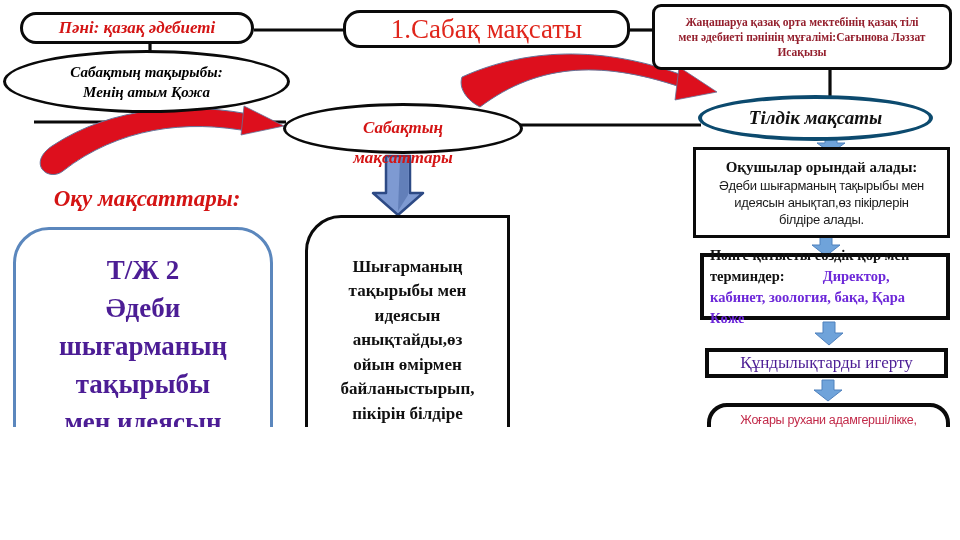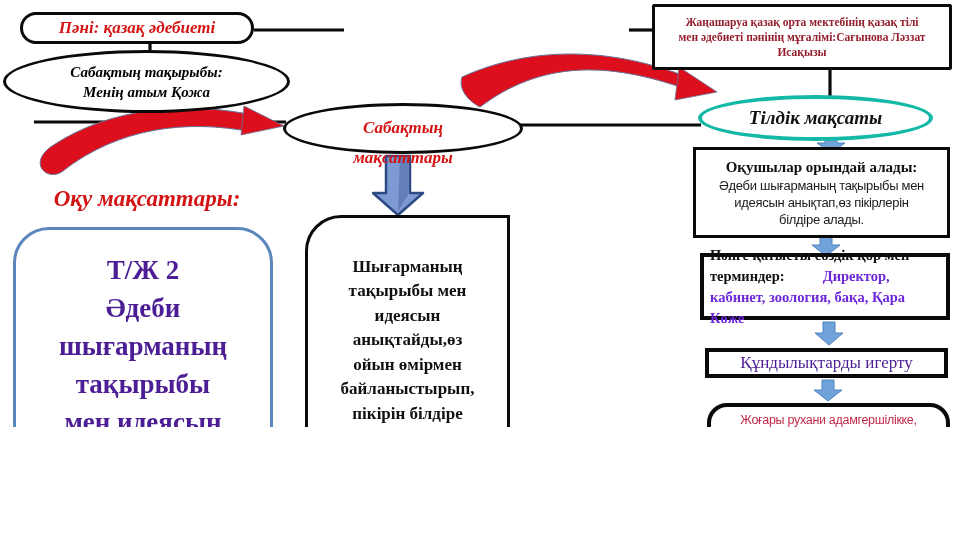--- a/index.html
+++ b/index.html
@@ -8,25 +8,25 @@
   .abs{position:absolute;box-sizing:border-box;display:flex;align-items:center;
        justify-content:center;text-align:center;background:#ffffff;z-index:2;}
   [data-bind-lines]{white-space:pre-line;}
   
   .pani-box{left:20px;top:12px;width:234px;height:32px;border:3px solid #0a0a0a;border-radius:16px;}
   .pani-box .t{color:#d41414;font-weight:bold;font-style:italic;font-size:17px;}
   .theme-ellipse{left:3px;top:50px;width:287px;height:63px;border:3px solid #0a0a0a;border-radius:50%;}
   .theme-ellipse .t{color:#000000;font-weight:bold;font-style:italic;font-size:15px;line-height:20px;}
   .sabak-box{left:343px;top:10px;width:287px;height:38px;border:3.5px solid #0a0a0a;border-radius:17px;}
   .sabak-box .t{color:#e0261c;font-size:27px;}
-  .teacher-box{left:652px;top:4px;width:300px;height:66px;border:3.5px solid #0a0a0a;border-radius:2px;}
+  .teacher-box{left:652px;top:4px;width:300px;height:66px;border:3.5px solid #0a0a0a;border-radius:9px;}
   .teacher-box .t{color:#941f2d;font-weight:bold;font-size:11.5px;line-height:15px;}
   .goals-oval{left:283px;top:103px;width:240px;height:51px;border:3.5px solid #0a0a0a;border-radius:50%;}
   .goals-oval .t{color:#d41414;font-weight:bold;font-style:italic;font-size:17px;line-height:30px;margin-top:29px;}
-  .tildik-oval{left:698px;top:95px;width:235px;height:46px;border:4px solid #14b8a6;border-radius:50%;align-items:center;}
+  .tildik-oval{left:698px;top:95px;width:235px;height:46px;border:4px solid #0c4a6e;border-radius:50%;align-items:center;}
   .tildik-oval .t{color:#111;font-weight:bold;font-style:italic;font-size:19px;}
   .students-box{left:693px;top:147px;width:257px;height:91px;border:3.5px solid #0a0a0a;flex-direction:column;padding:4px 10px;}
   .students-box .title{color:#111;font-weight:bold;font-size:15px;line-height:20px;}
   .students-box .body{color:#1a1a1a;font-family:"Liberation Sans",sans-serif;font-size:13px;line-height:17px;letter-spacing:-0.3px;}
   .vocab-box{left:700px;top:253px;width:250px;height:67px;border:4px solid #0a0a0a;justify-content:flex-start;text-align:left;padding:2px 6px;}
   .vocab-box .t{font-weight:bold;font-size:14.5px;line-height:21px;color:#111;}
   .vocab-box .terms{color:#6d28d9;margin-left:38px;}
   .values-box{left:705px;top:348px;width:243px;height:30px;border:4px solid #0a0a0a;}
   .values-box .t{color:#4c1d95;font-weight:normal;font-size:17px;}
   .values-detail-box{left:707px;top:403px;width:243px;height:88px;border:4px solid #0a0a0a;border-radius:20px;}
@@ -83,20 +83,23 @@
 
   <div class="abs pani-box">
     <div class="t" data-bind="slide.subject_label">Пәні: қазақ әдебиеті</div>
   </div>
 
   <div class="abs theme-ellipse">
     <div class="t" data-bind-lines="slide.lesson_theme_lines">Сабақтың тақырыбы:
 Менің атым Қожа</div>
   </div>
 
+  <div class="abs sabak-box">
+    <div class="t" data-bind="slide.lesson_goal_title">1.Сабақ мақсаты</div>
+  </div>
 
   <div class="abs teacher-box">
     <div class="t" data-bind-lines="slide.teacher_info_lines">Жаңашаруа  қазақ орта  мектебінің  қазақ тілі
 мен әдебиеті  пәнінің мұғалімі:Сағынова Ләззат
 Исақызы</div>
   </div>
 
   <div class="abs goals-oval">
     <div class="t" data-bind-lines="slide.goals_oval_lines">Сабақтың
 мақсаттары</div>

